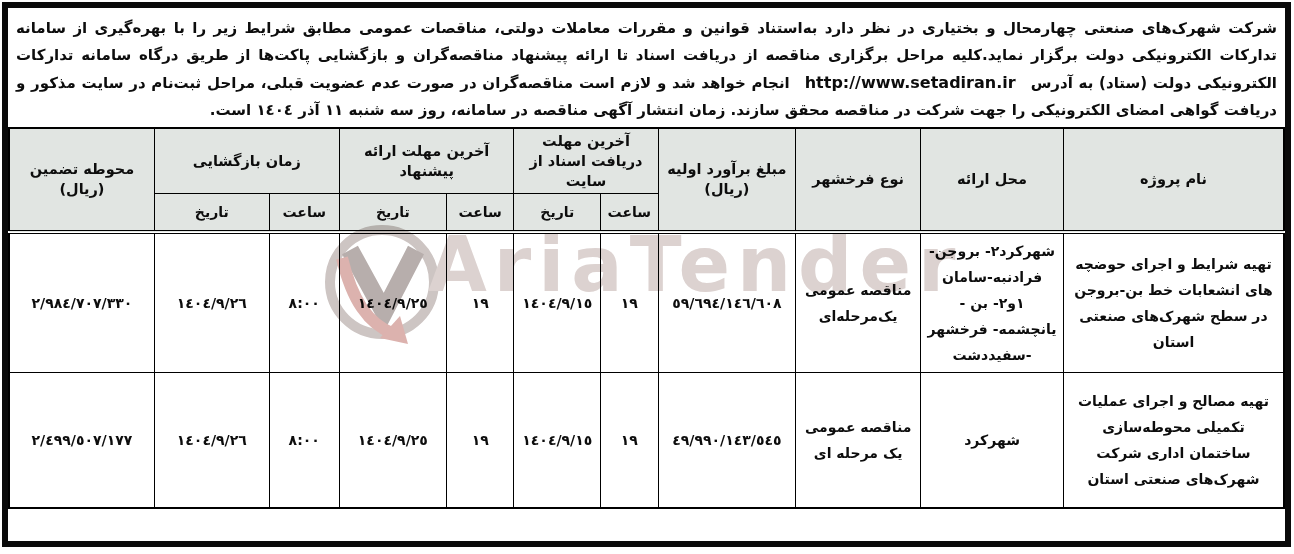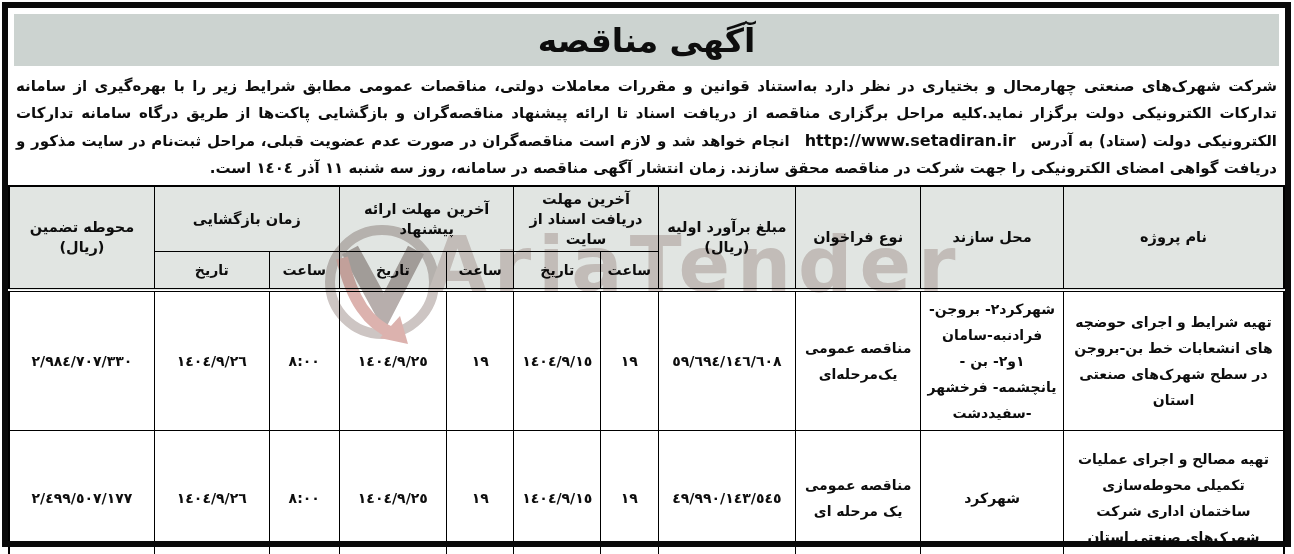--- a/index.html
+++ b/index.html
@@ -116,45 +116,42 @@
     white-space: nowrap;
   }
 </style>
 </head>
 <body>
 
 <div class="border-frame"></div>
 
 <div class="inner">
 
-  <div class="title-bar">
-    <h1>آگهی مناقصه</h1>
-  </div>
 
   <p class="intro"><span>شرکت شهرک‌های صنعتی چهارمحال و بختیاری در نظر دارد به‌استناد قوانین و مقررات معاملات دولتی، مناقصات عمومی مطابق شرایط زیر را با بهره‌گیری از سامانه تدارکات الکترونیکی دولت برگزار نماید.کلیه مراحل برگزاری مناقصه از دریافت اسناد تا ارائه پیشنهاد مناقصه‌گران و بازگشایی پاکت‌ها از طریق درگاه سامانه تدارکات الکترونیکی دولت (ستاد) به آدرس</span><span class="url">http://www.setadiran.ir</span><span>انجام خواهد شد و لازم است مناقصه‌گران در صورت عدم عضویت قبلی، مراحل ثبت‌نام در سایت مذکور و دریافت گواهی امضای الکترونیکی را جهت شرکت در مناقصه محقق سازند. زمان انتشار آگهی مناقصه در سامانه، روز سه شنبه ١١ آذر ١٤٠٤ است.</span></p>
 
   <table>
     <colgroup>
       <col style="width:17.3%">
       <col style="width:11.2%">
       <col style="width:9.8%">
       <col style="width:10.8%">
       <col style="width:4.5%">
       <col style="width:6.8%">
       <col style="width:5.3%">
       <col style="width:8.4%">
       <col style="width:5.5%">
       <col style="width:9.0%">
       <col style="width:11.4%">
     </colgroup>
     <thead>
       <tr class="group-row">
         <th rowspan="2" class="rs">نام پروژه</th>
-        <th rowspan="2" class="rs">محل سازند</th>
-        <th rowspan="2" class="rs">نوع فراخوان</th>
+        <th rowspan="2" class="rs">محل ارائه</th>
+        <th rowspan="2" class="rs">نوع فرخشهر</th>
         <th rowspan="2" class="rs">
           <span>مبلغ برآورد اولیه</span><br>
           <span>(ریال)</span>
         </th>
         <th colspan="2">آخرین مهلت دریافت اسناد از سایت</th>
         <th colspan="2">آخرین مهلت ارائه پیشنهاد</th>
         <th colspan="2">زمان بازگشایی</th>
         <th rowspan="2" class="rs">
           <span>محوطه تضمین</span><br>
           <span>(ریال)</span>

